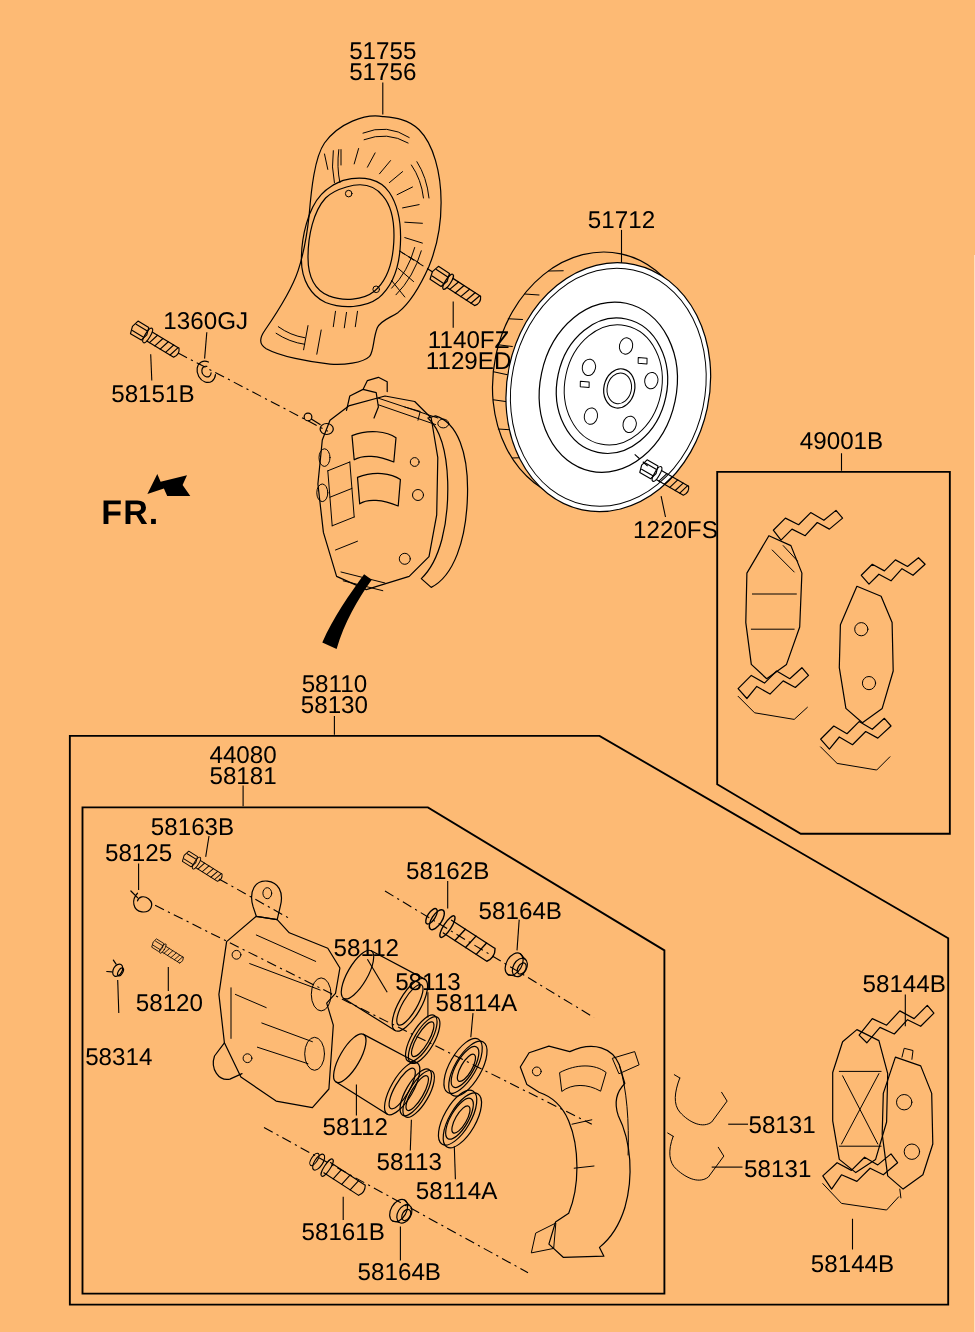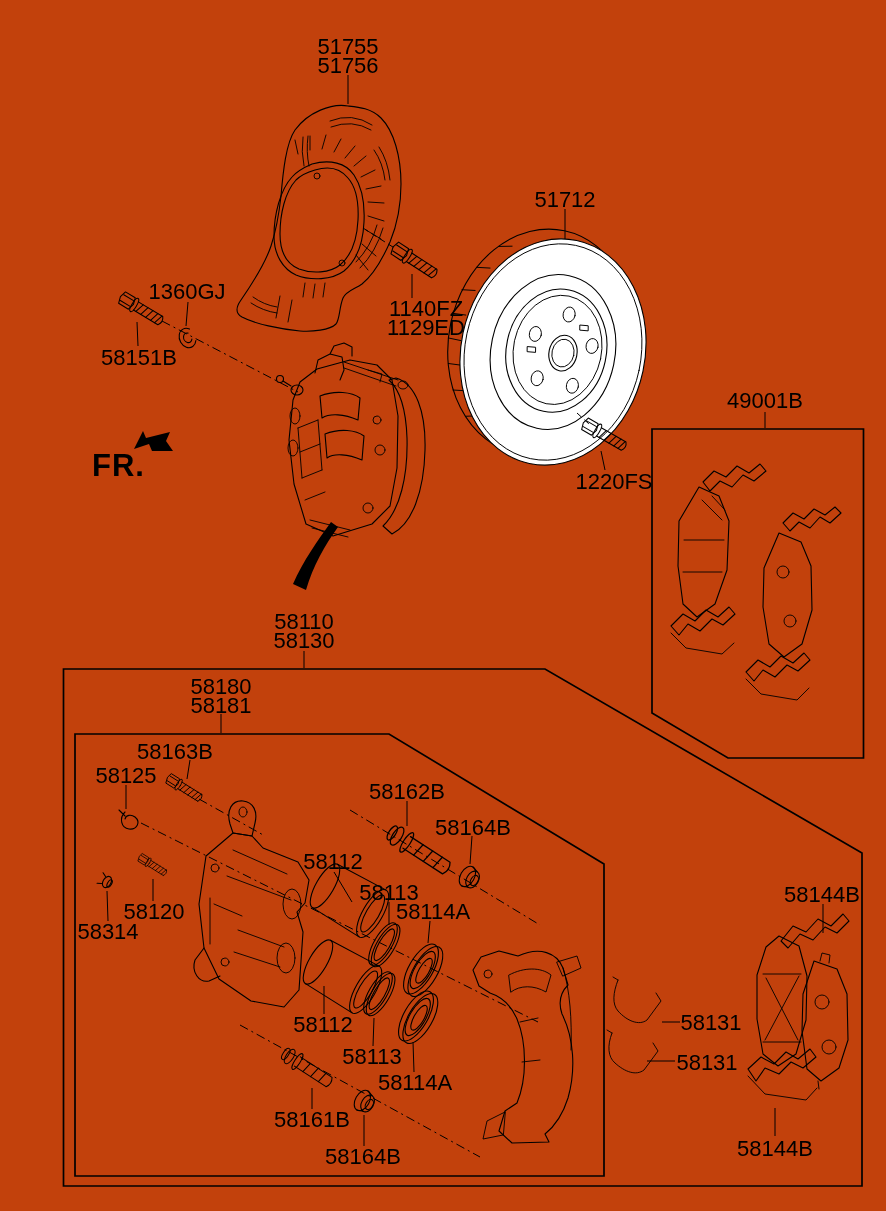--- a/index.html
+++ b/index.html
@@ -1,17 +1,17 @@
 <!DOCTYPE html>
 <html><head>
 <meta charset="utf-8">
 <style>
   html,body{margin:0;padding:0;background:#ffffff;}
   .stage{
-    position:relative;width:886px;height:1211px;background:#c2410c;overflow:hidden;
+    position:relative;width:886px;height:1211px;background:#fdba74;overflow:hidden;
     font-family:"Liberation Sans", sans-serif;
   }
   .stage svg.art{position:absolute;left:0;top:0;}
   .ln{fill:none;stroke:#000;stroke-width:1.1;stroke-linecap:round;stroke-linejoin:round;}
   .thin{fill:none;stroke:#000;stroke-width:0.9;stroke-linecap:round;stroke-linejoin:round;}
   .box{fill:none;stroke:#000;stroke-width:1.7;stroke-linejoin:miter;}
   .leader{stroke:#000;stroke-width:1;fill:none;}
   .dashdot{stroke:#000;stroke-width:1;fill:none;stroke-dasharray:9 4 2 4;}
   .dash{stroke:#000;stroke-width:1;fill:none;stroke-dasharray:6 4;}
   .solidfill{fill:#000;stroke:none;}
@@ -363,21 +363,21 @@
         <div>1220FS</div>
       </div>
       <div class="part-label" style="left: 765px; top: 391px;">
         <div>49001B</div>
       </div>
       <div class="part-label" style="left: 304px; top: 612px;">
         <div>58110</div>
         <div>58130</div>
       </div>
       <div class="part-label" style="left: 221px; top: 677px;">
-        <div>58180</div>
+        <div>44080</div>
         <div>58181</div>
       </div>
       <div class="part-label" style="left: 175px; top: 742px;">
         <div>58163B</div>
       </div>
       <div class="part-label" style="left: 126px; top: 766px;">
         <div>58125</div>
       </div>
       <div class="part-label" style="left: 407px; top: 782px;">
         <div>58162B</div>
@@ -390,21 +390,21 @@
       </div>
       <div class="part-label" style="left: 389px; top: 883px;">
         <div>58113</div>
       </div>
       <div class="part-label" style="left: 433px; top: 902px;">
         <div>58114A</div>
       </div>
       <div class="part-label" style="left: 154px; top: 902px;">
         <div>58120</div>
       </div>
-      <div class="part-label" style="left: 108px; top: 922px;">
+      <div class="part-label" style="left: 108px; top: 951px;">
         <div>58314</div>
       </div>
       <div class="part-label" style="left: 323px; top: 1015px;">
         <div>58112</div>
       </div>
       <div class="part-label" style="left: 372px; top: 1047px;">
         <div>58113</div>
       </div>
       <div class="part-label" style="left: 415px; top: 1073px;">
         <div>58114A</div>

